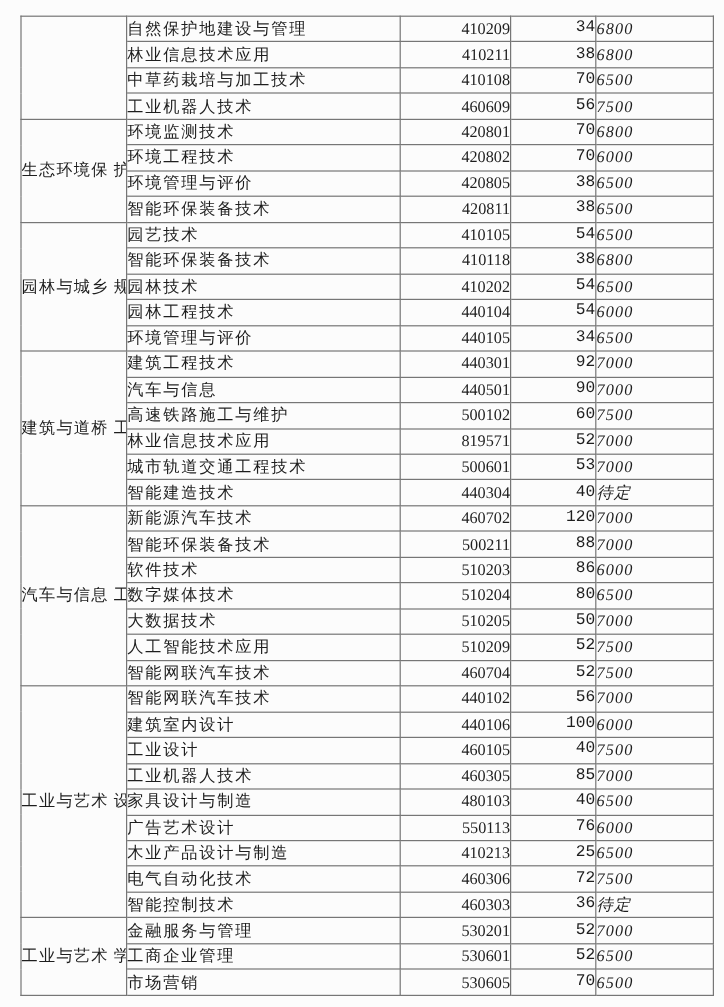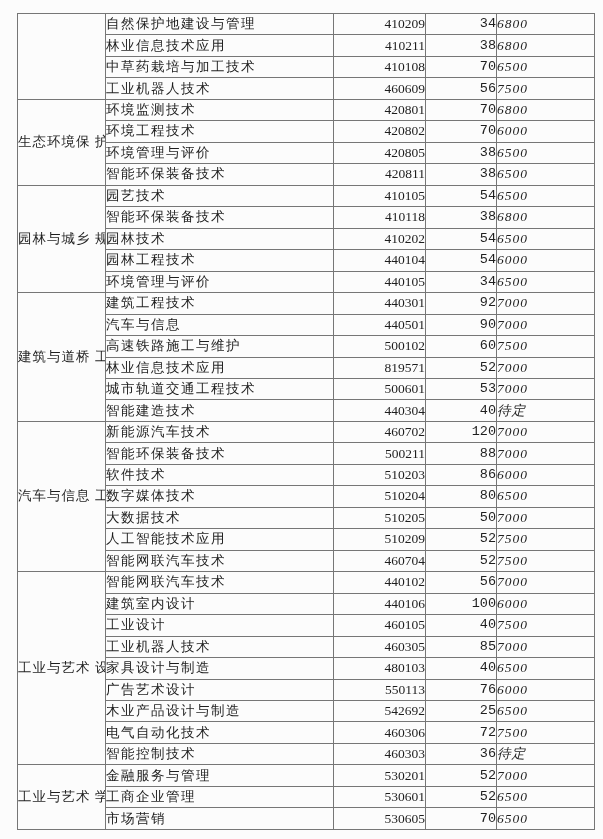--- a/index.html
+++ b/index.html
@@ -275,21 +275,21 @@
           <td class="fee-cell">6500</td>
         </tr>
         <tr>
           <td class="major-cell">广告艺术设计</td>
           <td class="code-cell">550113</td>
           <td class="count-cell">76</td>
           <td class="fee-cell">6000</td>
         </tr>
         <tr>
           <td class="major-cell">木业产品设计与制造</td>
-          <td class="code-cell">542692</td>
+          <td class="code-cell">410213</td>
           <td class="count-cell">25</td>
           <td class="fee-cell">6500</td>
         </tr>
         <tr>
           <td class="major-cell">电气自动化技术</td>
           <td class="code-cell">460306</td>
           <td class="count-cell">72</td>
           <td class="fee-cell">7500</td>
         </tr>
         <tr>

